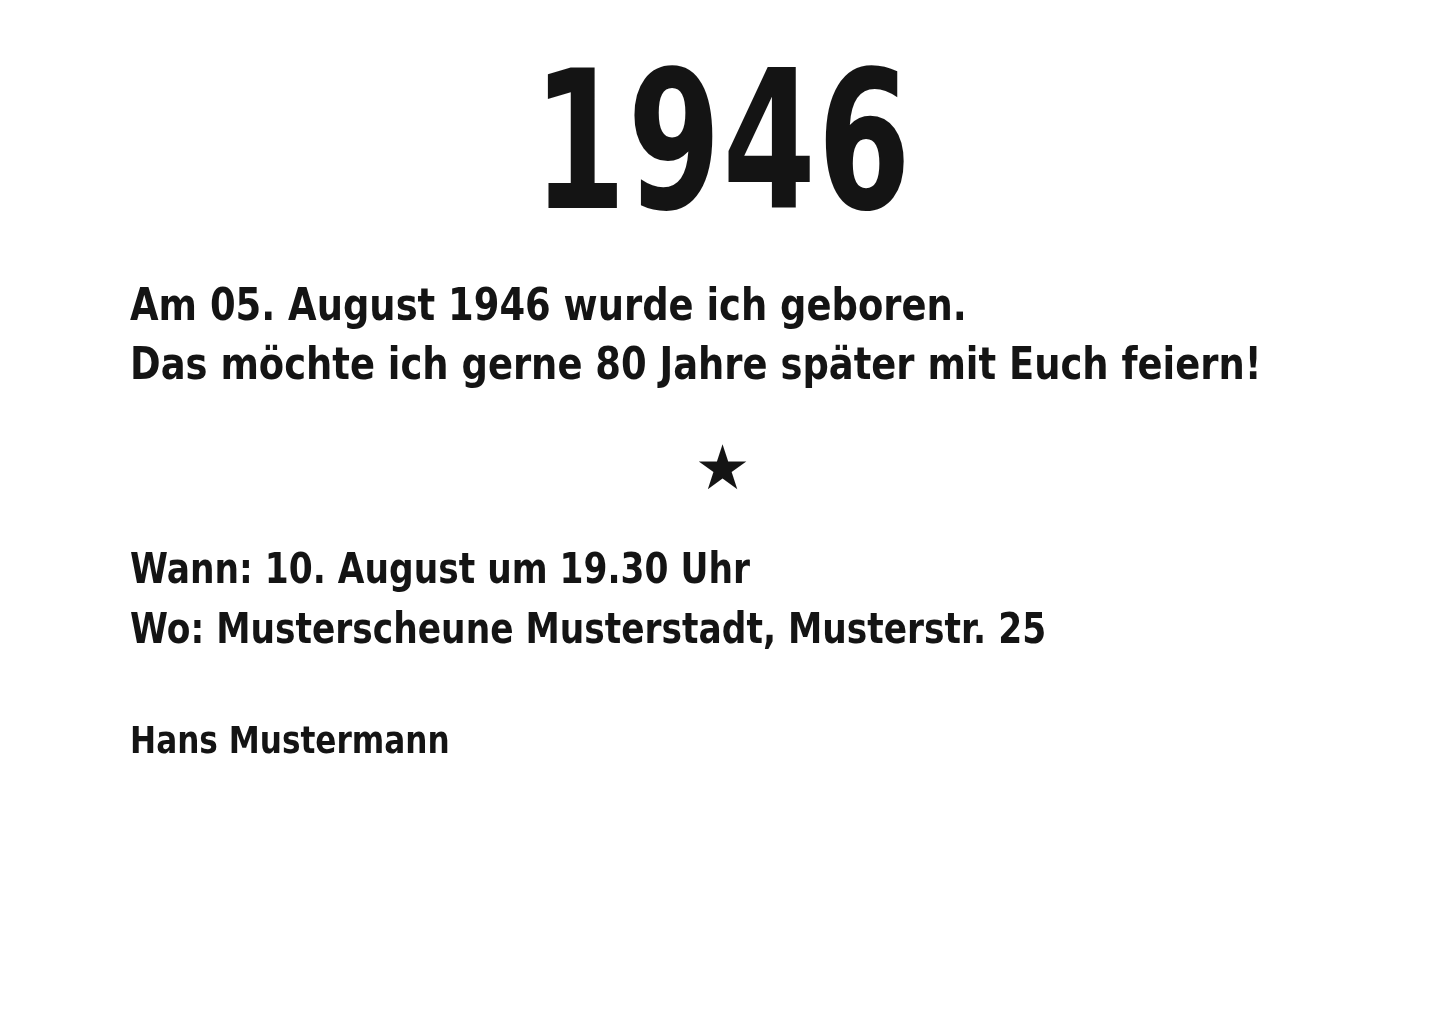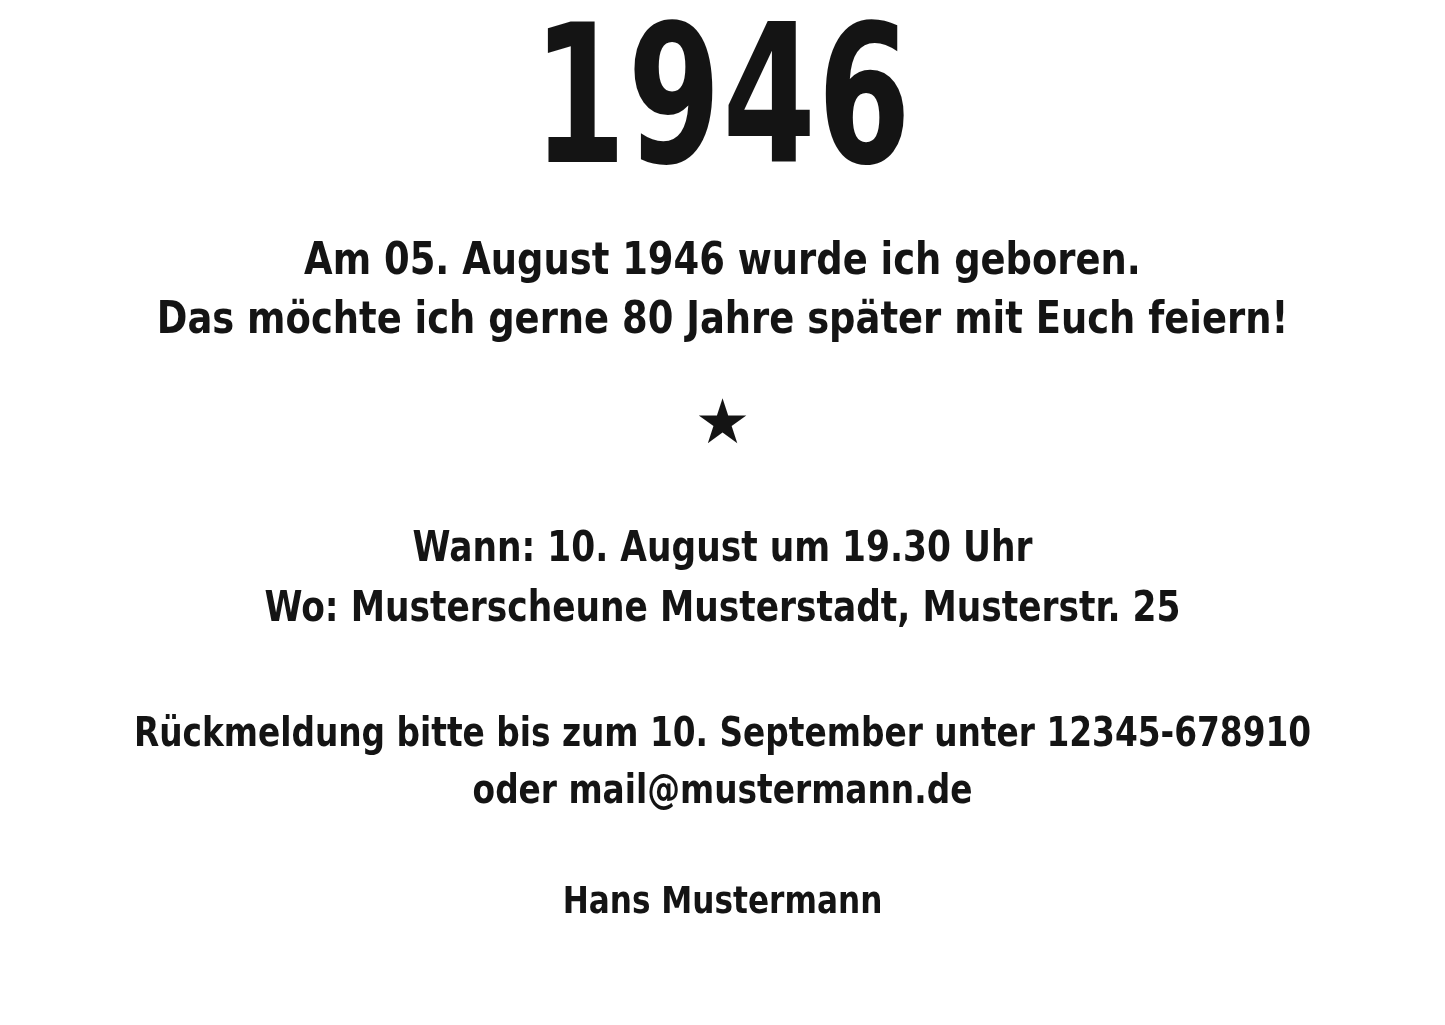--- a/index.html
+++ b/index.html
@@ -16,41 +16,42 @@
   }
   .card {
     position: relative;
     width: 1445px;
     height: 1025px;
     background: #ffffff;
     display: flex;
     flex-direction: column;
     align-items: center;
     box-sizing: border-box;
+    padding-top: 46px;
   }
 
   
   .year {
     font-family: "DejaVu Sans", sans-serif;
     font-weight: 700;
     font-size: 172px;
     line-height: 1;
     letter-spacing: 2px;
     color: #141414;
     transform: scaleX(0.78) scaleY(1.12);
     transform-origin: center top;
     margin: 0;
     padding: 0;
     text-align: center;
     width: 100%;
   }
 
   .block {
     width: 100%;
-    text-align: center;
+    text-align: left;
   }
 
   .line {
     font-family: "DejaVu Sans", sans-serif;
     font-weight: 700;
     color: #141414;
     transform: scaleX(0.82);
     transform-origin: center;
     white-space: nowrap;
   }
@@ -64,21 +65,21 @@
   }
 
   .star {
     margin-top: 44px;
     font-size: 62px;
     line-height: 1;
     color: #141414;
   }
 
   .when-where {
-    margin-top: 64px;
+    margin-top: 40px;
   }
   .when-where .line {
     font-size: 42px;
     line-height: 1.42;
   }
 
   .rsvp {
     margin-top: 68px;
   }
   .rsvp .line {
@@ -114,23 +115,19 @@
     <div class="line">Das möchte ich gerne 80 Jahre später mit Euch feiern!</div>
   </div>
 
   <div class="star">★</div>
 
   <div class="block when-where">
     <div class="line">Wann: 10. August um 19.30 Uhr</div>
     <div class="line">Wo: Musterscheune Musterstadt, Musterstr. 25</div>
   </div>
 
-  <div class="block rsvp">
-    <div class="line">Rückmeldung bitte bis zum 10. September unter 12345-678910</div>
-    <div class="line">oder mail@mustermann.de</div>
-  </div>
 
 
   <div class="block signature">
     <div class="line">Hans Mustermann</div>
   </div>
 
 </div>
 
 </body></html>

